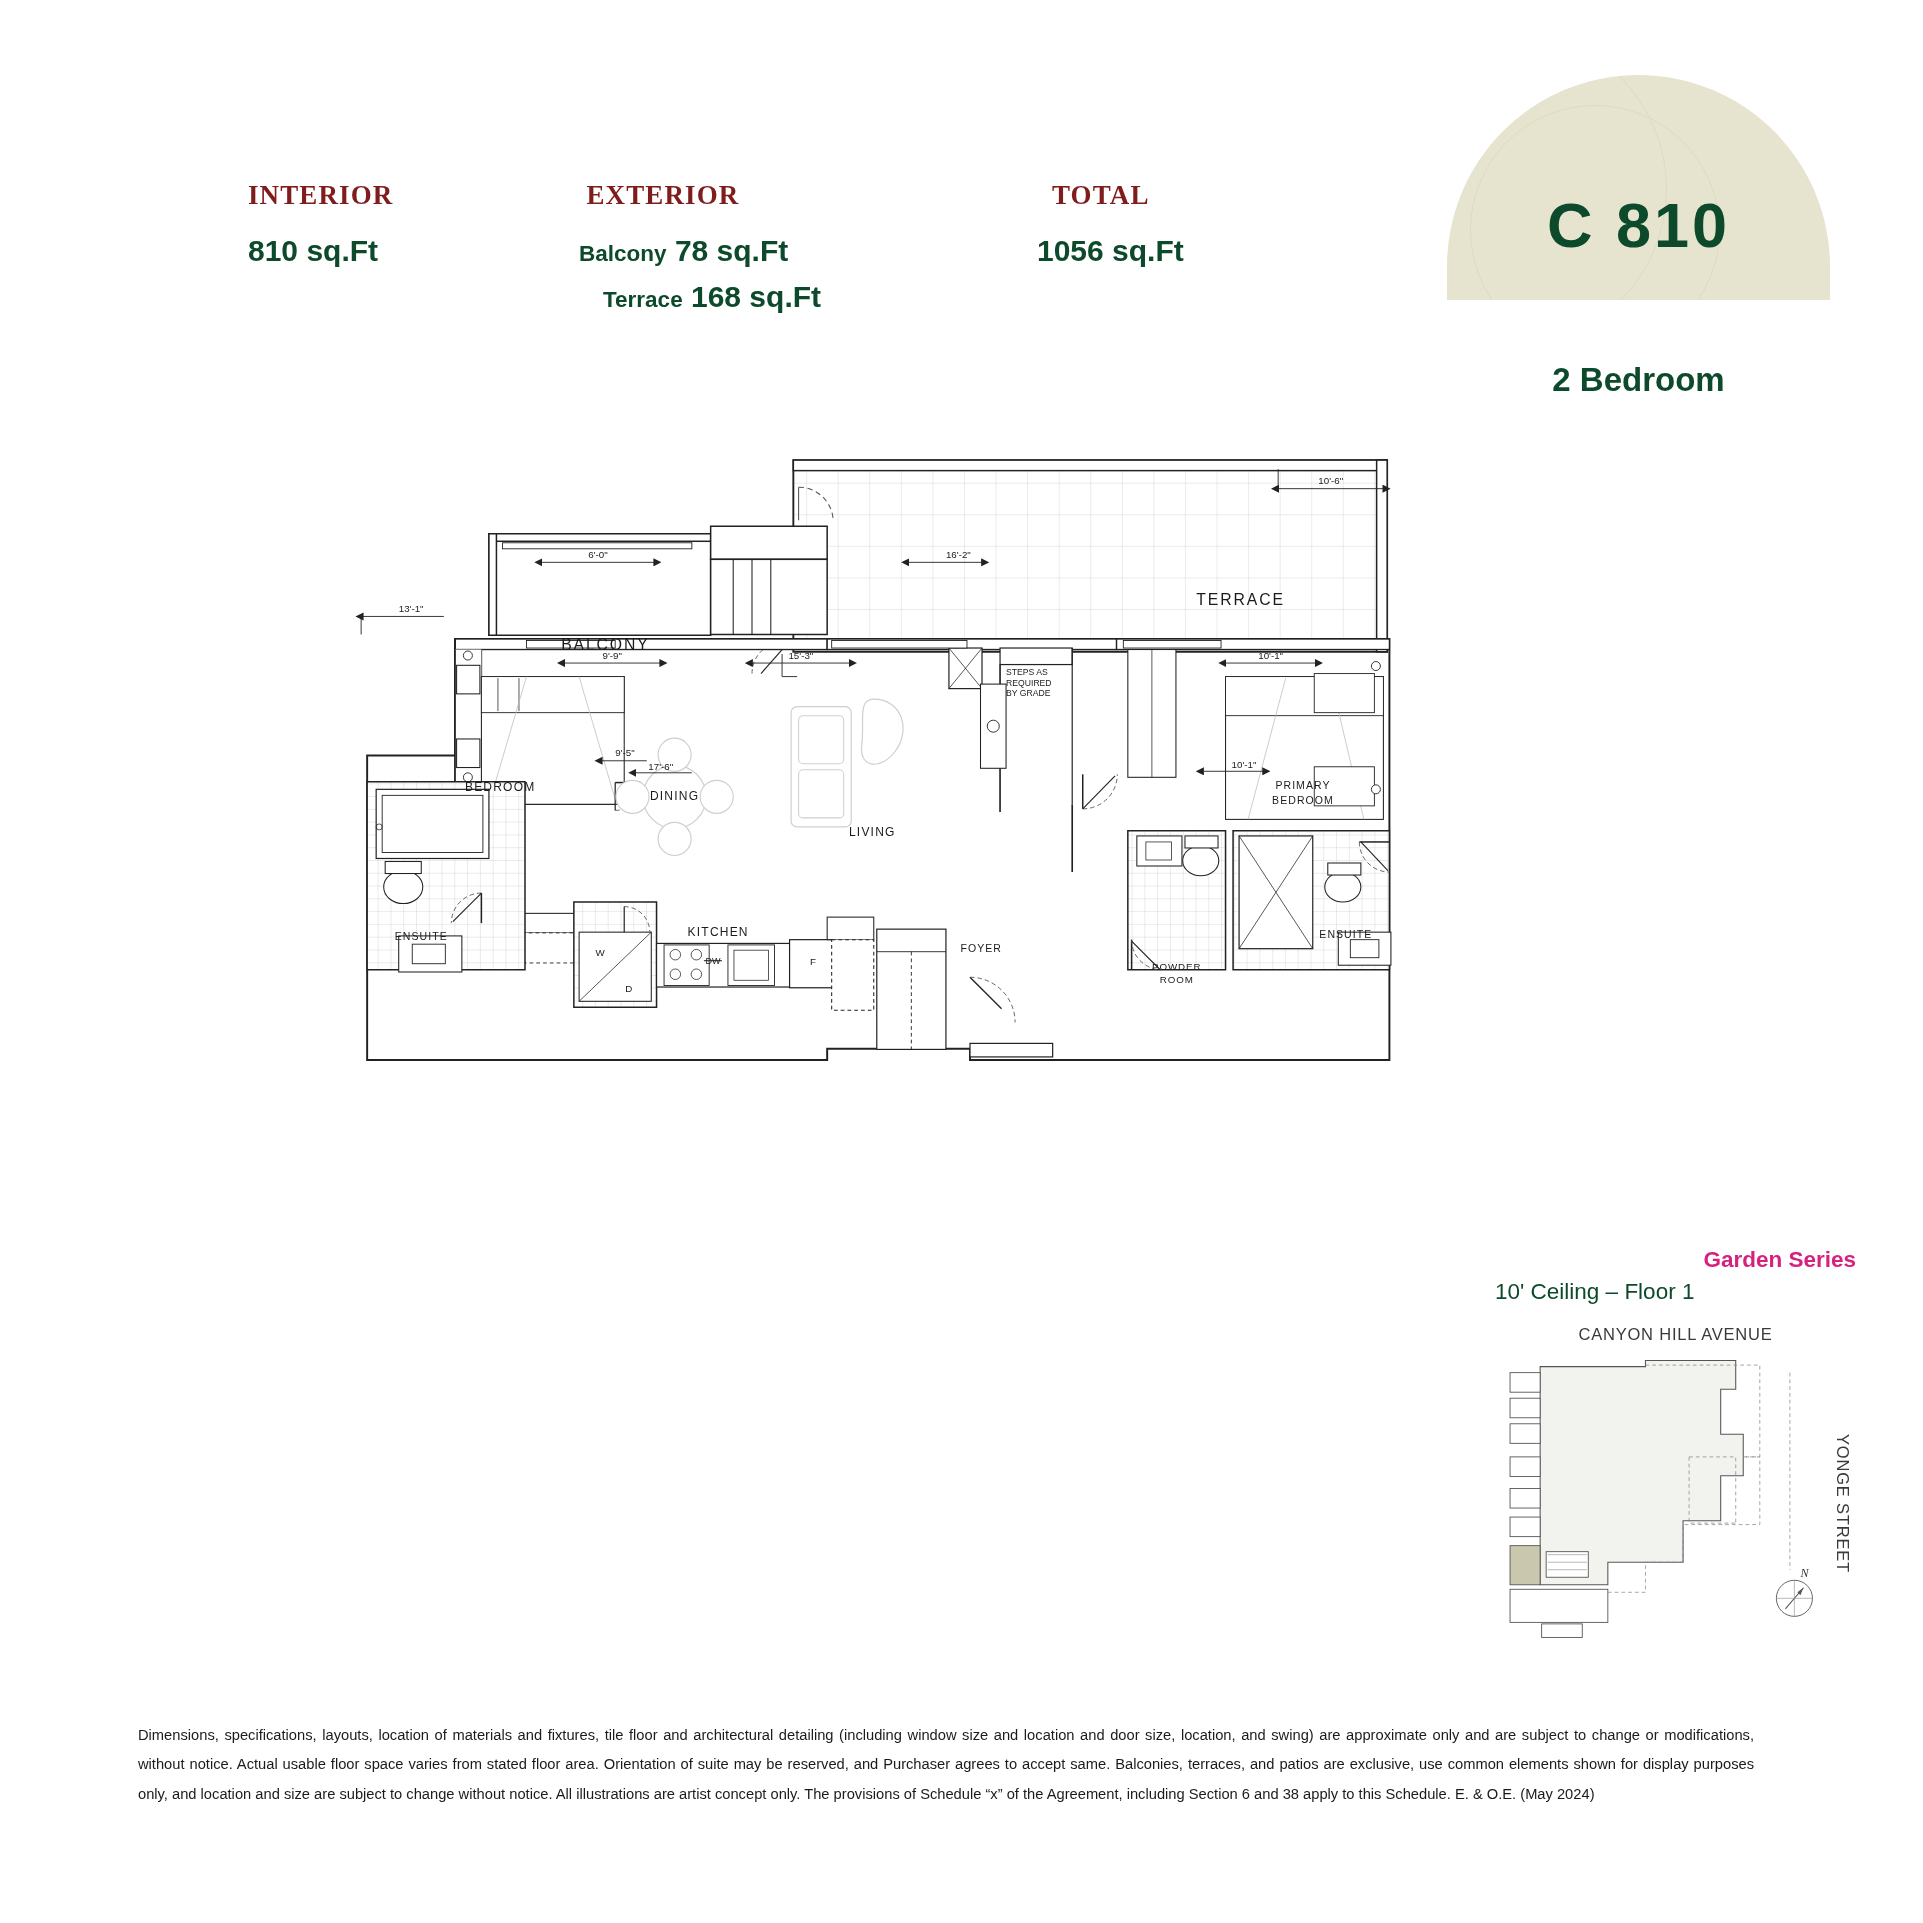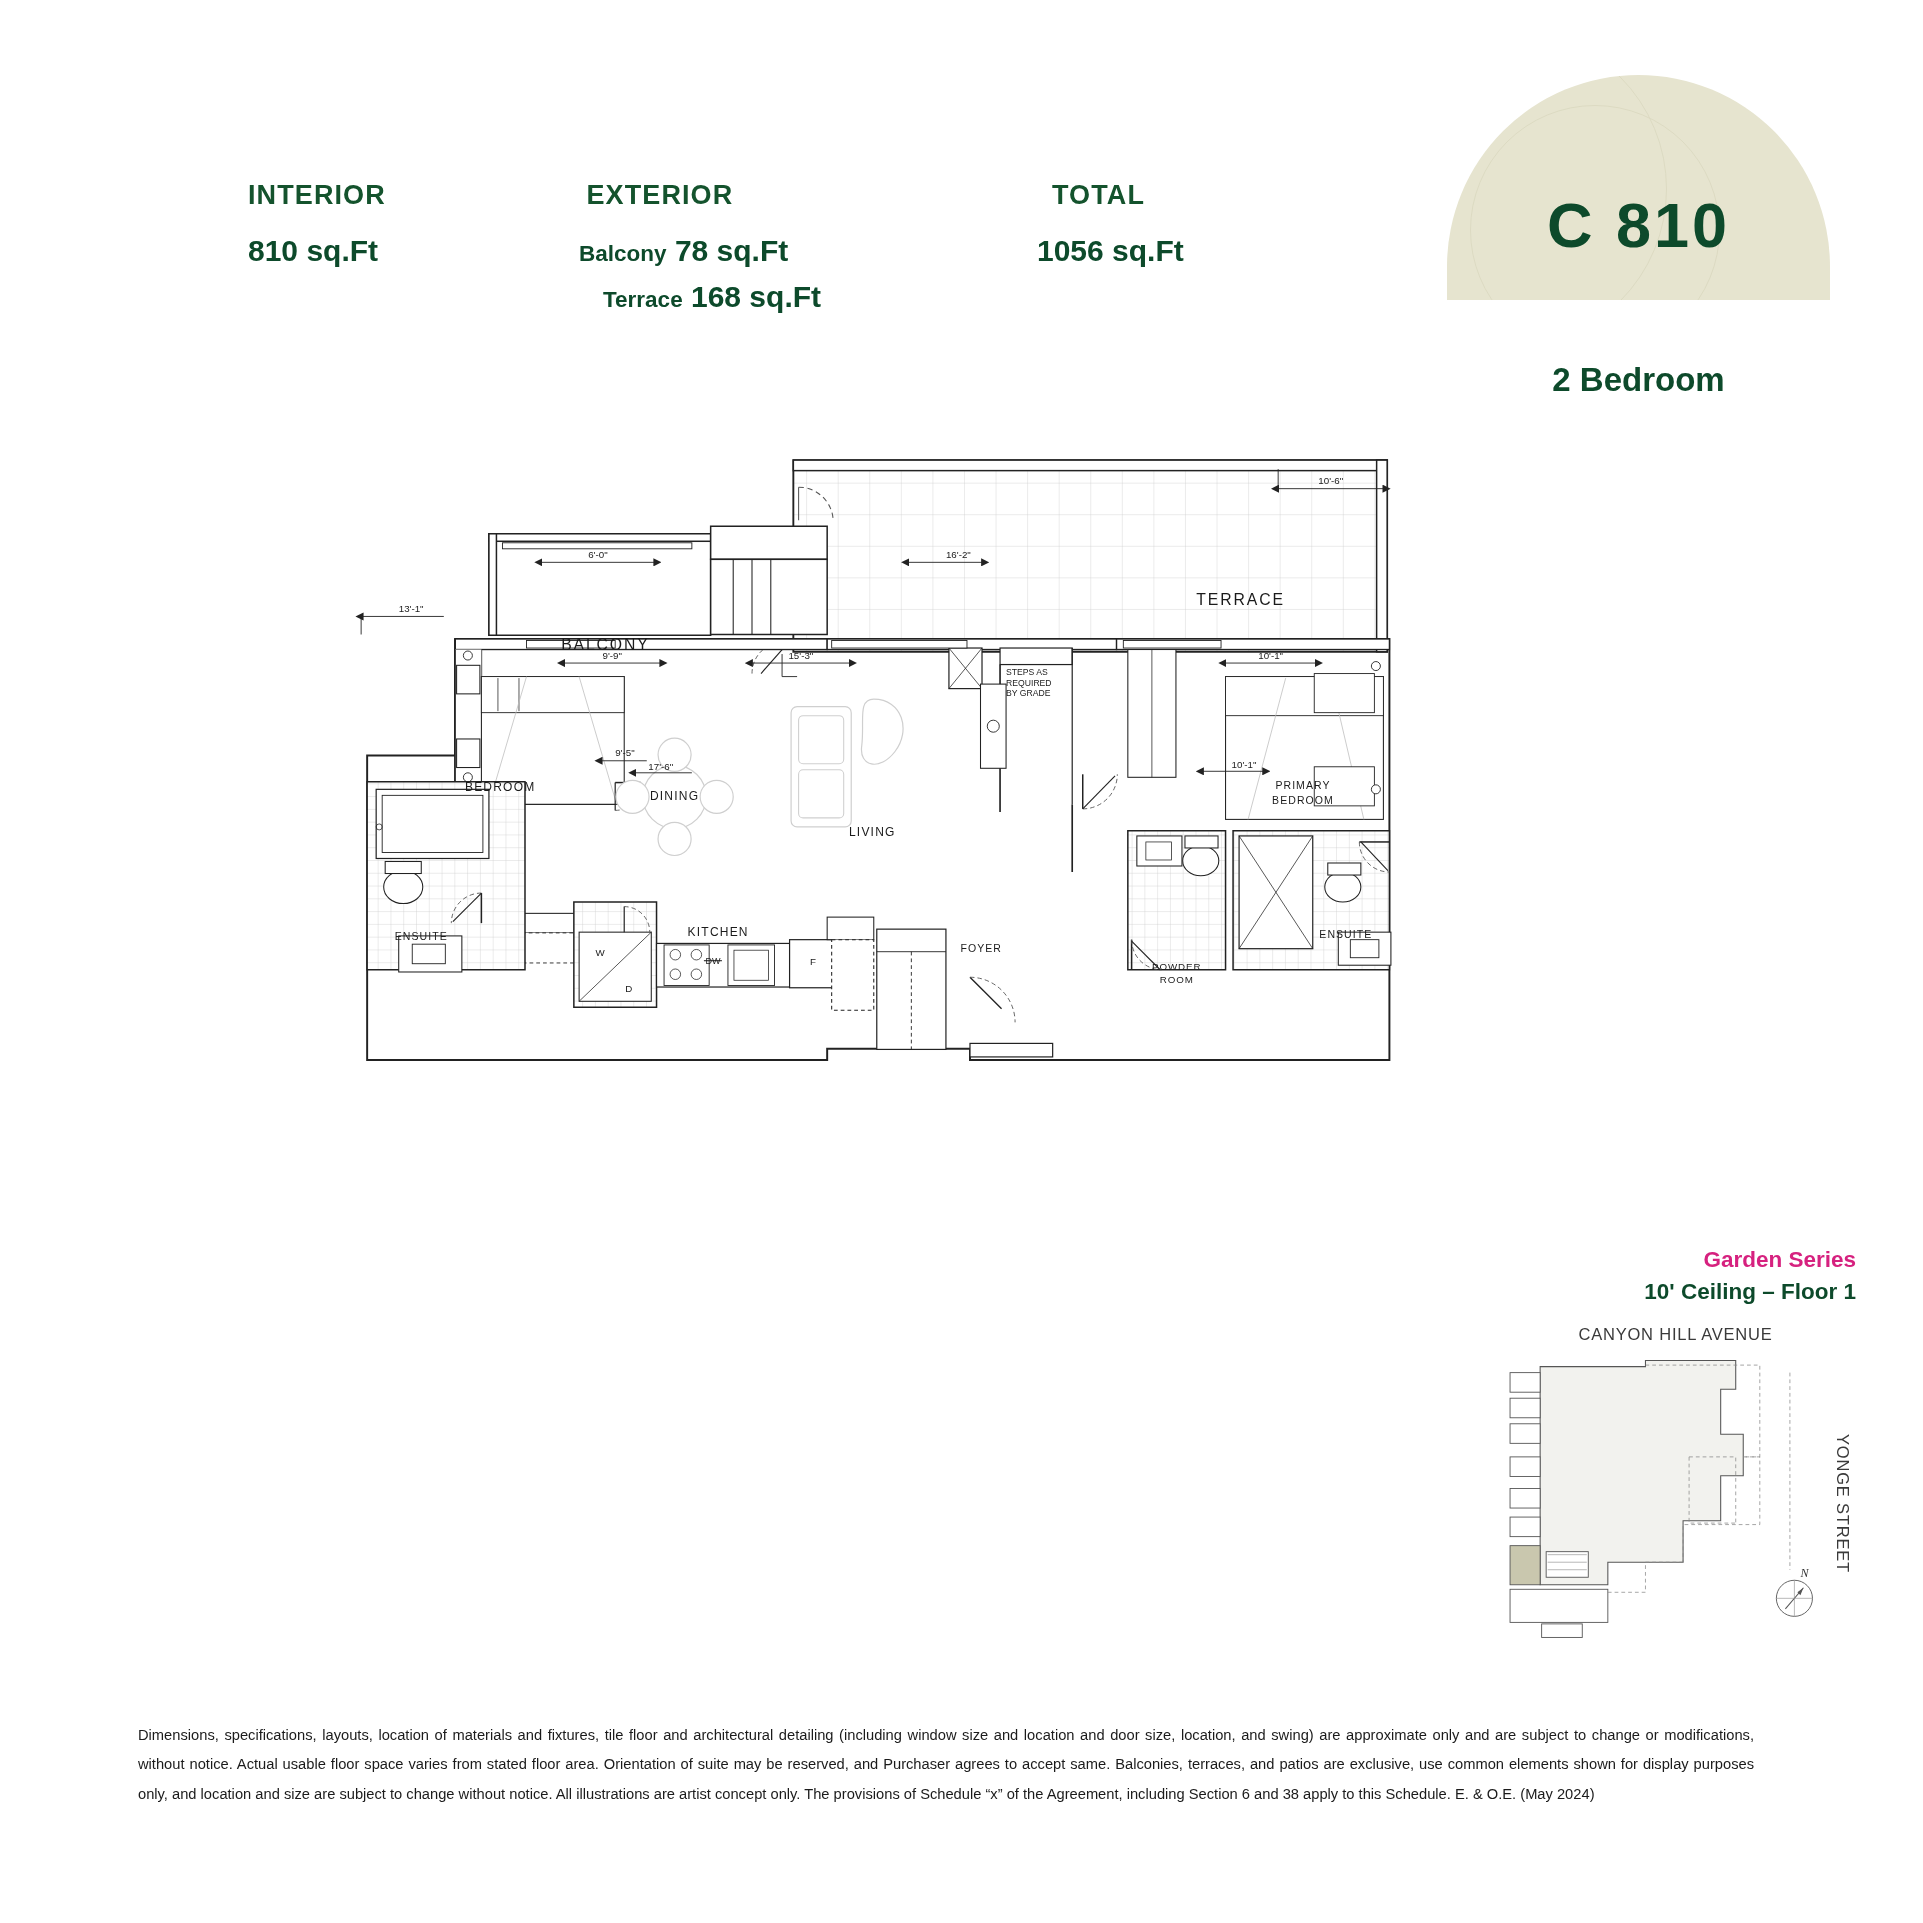--- a/index.html
+++ b/index.html
@@ -19,24 +19,25 @@
   
   .stats {
     position: absolute;
     top: 180px;
     left: 248px;
     width: 1052px;
     height: 150px;
   }
   .stat-block { position: absolute; }
   .stat-title {
-    color: #14532d;
+    color: #7f1d1d;
     font-weight: bold;
     letter-spacing: 1.1px;
     font-size: 27px;
+    font-family: Liberation Serif, serif;
   }
   .stat-value {
     color: #0d4a2b;
     font-weight: bold;
     font-size: 30px;
     margin-top: 23px;
     white-space: nowrap;
   }
   .stat-value .lbl {
     font-size: 22.5px;
@@ -115,23 +116,23 @@
     height: 421px;
   }
   .series-title {
     color: #d6217f;
     font-weight: bold;
     font-size: 22.5px;
     text-align: right;
   }
   .series-sub {
     color: #0d4a2b;
-    font-weight: bold;
+    font-weight: normal;
     font-size: 22.5px;
-    text-align: right;
+    text-align: left;
     margin-top: 6px;
   }
   .street-top {
     text-align: center;
     font-size: 16.5px;
     letter-spacing: 0.8px;
     color: #3a3a3a;
     margin-top: 19.5px;
   }
   .kp-body { position: relative; width: 361px; height: 301px; }

